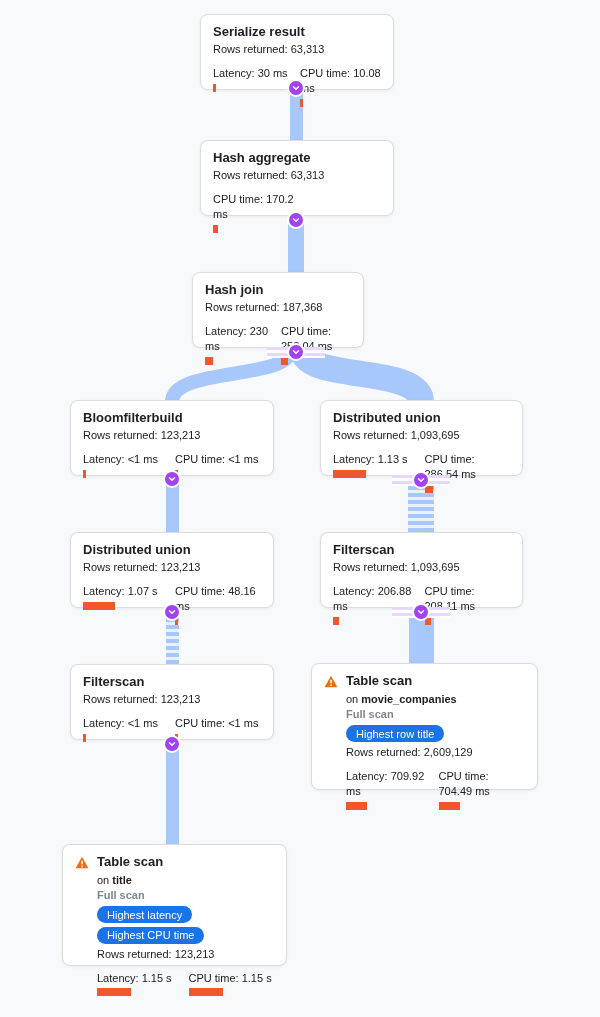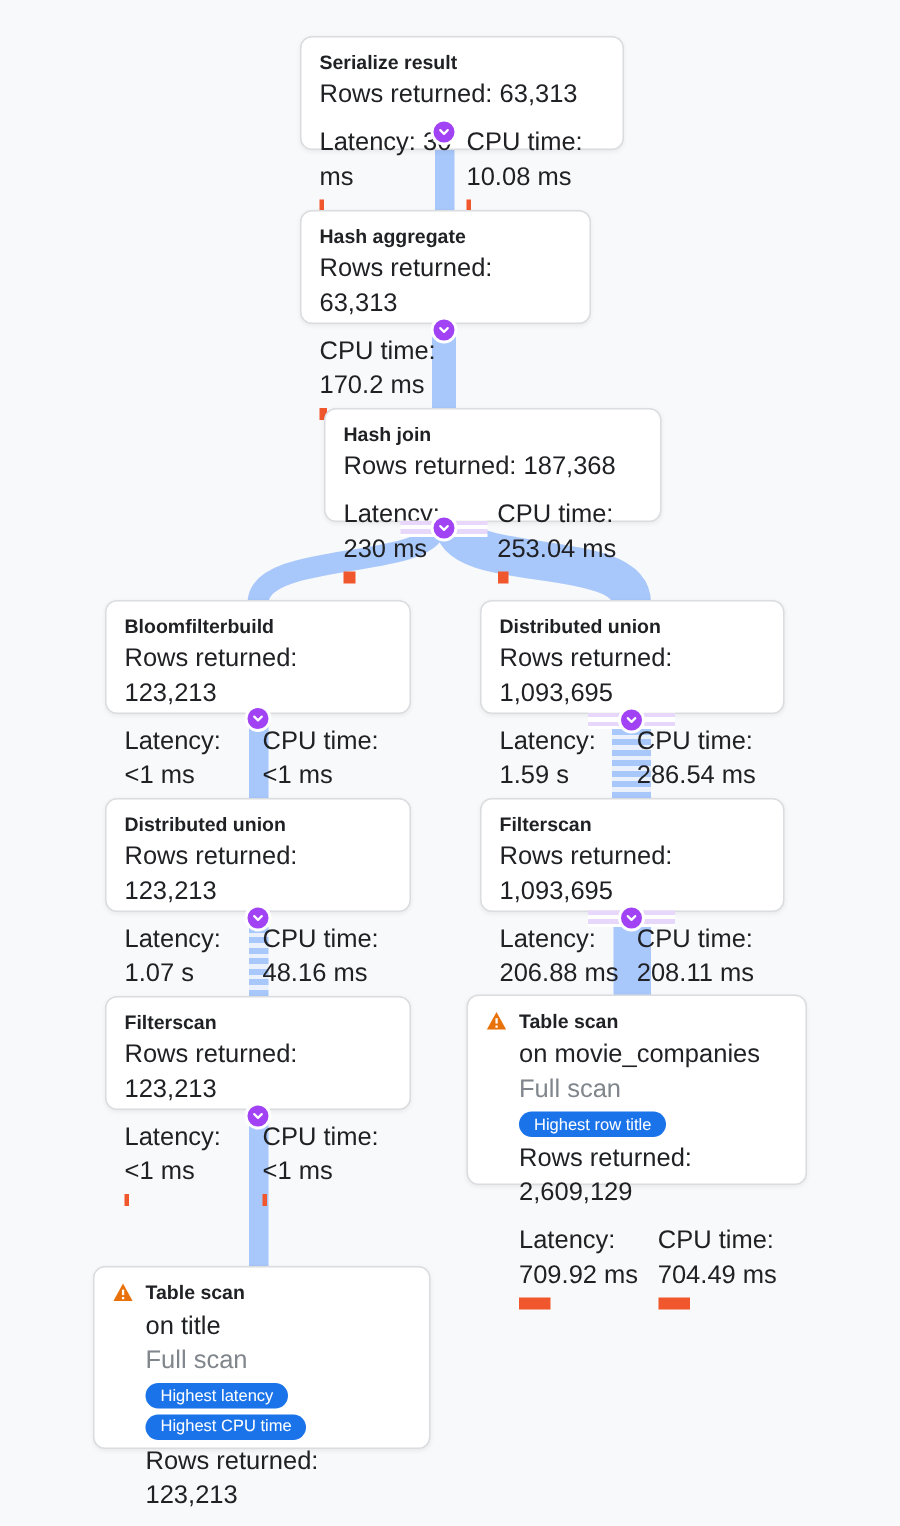--- a/index.html
+++ b/index.html
@@ -10,31 +10,31 @@
     --title-text:#202124; --body-text:#3c4043; --muted-text:#80868b;
   }
   html,body{margin:0;padding:0;}
   body{font-family:"Liberation Sans", sans-serif;}
   .canvas{position:relative;width:600px;height:1017px;background:var(--background);overflow:hidden;}
 
   .node{position:absolute;background:var(--card-bg);border:1px solid var(--card-border);
     border-radius:8px;box-sizing:border-box;padding:9px 12px;z-index:3;
     box-shadow:0 1px 3px rgba(60,64,67,.08);}
   .title{font-size:13px;font-weight:700;color:var(--title-text);margin-bottom:3px;}
-  .line{font-size:17px;color:var(--title-text);line-height:1.35;}
-  .muted{color:var(--muted-text);}
+  .line{font-size:11px;color:var(--title-text);line-height:1.35;}
+  .muted{color:var(--muted-text);font-weight:bold;}
   .metrics{display:grid;grid-template-columns:1fr 1fr;margin-top:9px;column-gap:6px;}
   .bar{height:8px;width:3px;background:var(--metric-bar-orange);margin-top:3px;}
   .badges{margin:2px 0 1px 0;}
   .badge{display:inline-block;background:var(--badge-blue);color:#fff;font-size:11px;
     padding:2.5px 10px;border-radius:11px;margin:1px 8px 2px 0;white-space:nowrap;}
   .head{display:flex;align-items:flex-start;gap:8px;}
   .head .warn{flex:0 0 auto;margin-top:1px;}
   .indent{margin-left:22px;}
-  .on-line b{font-weight:400;}
+  .on-line b{font-weight:700;}
 
   .edge{position:absolute;background:var(--edge-blue);z-index:1;}
   .edge.striped{background:repeating-linear-gradient(180deg,
     var(--edge-blue) 0px, var(--edge-blue) 4px,
     var(--edge-stripe-gap) 4px, var(--edge-stripe-gap) 7px);}
   svg.branches{position:absolute;left:0;top:0;z-index:1;pointer-events:none;}
 
   .flank{position:absolute;width:58px;height:11px;z-index:4;
     background:repeating-linear-gradient(180deg,var(--connector-flank) 0 3px,#ffffff 3px 6px);}
   .connector{position:absolute;width:18px;height:18px;border-radius:50%;
@@ -56,21 +56,21 @@
 
   <svg class="branches" width="600" height="1017">
     <path d="M 291 349 C 291 381, 172 366, 172 402" fill="none" stroke="#a8c7fa" stroke-width="14"></path>
     <path d="M 303 349 C 303 383, 421 364, 421 402" fill="none" stroke="#a8c7fa" stroke-width="26"></path>
   </svg>
 
   <div class="flank" style="left:267px;top:347px"></div>
   <div class="flank" style="left:392px;top:475px"></div>
   <div class="flank" style="left:392px;top:607px"></div>
 
-  <div class="node" style="left:200px;top:24px;width:216px;height:76px">
+  <div class="node" style="left:200px;top:14px;width:194px;height:76px">
     <div class="title">Serialize result</div>
     <div class="line"><span>Rows returned:</span> <span>63,313</span></div>
     <div class="metrics">
       <div>
         <div class="line"><span>Latency:</span> <span>30 ms</span></div>
         <div class="bar" style="width: 3px;"></div>
       </div>
       <div>
         <div class="line"><span>CPU time:</span> <span>10.08 ms</span></div>
         <div class="bar" style="width: 3px;"></div>
@@ -82,21 +82,21 @@
     <div class="title">Hash aggregate</div>
     <div class="line"><span>Rows returned:</span> <span>63,313</span></div>
     <div class="metrics">
       <div>
         <div class="line"><span>CPU time:</span> <span>170.2 ms</span></div>
         <div class="bar" style="width: 5px;"></div>
       </div>
     </div>
   </div>
 
-  <div class="node" style="left:216px;top:272px;width:225px;height:76px">
+  <div class="node" style="left:192px;top:272px;width:172px;height:76px">
     <div class="title">Hash join</div>
     <div class="line"><span>Rows returned:</span> <span>187,368</span></div>
     <div class="metrics">
       <div>
         <div class="line"><span>Latency:</span> <span>230 ms</span></div>
         <div class="bar" style="width: 8px;"></div>
       </div>
       <div>
         <div class="line"><span>CPU time:</span> <span>253.04 ms</span></div>
         <div class="bar" style="width: 7px;"></div>
@@ -117,21 +117,21 @@
         <div class="bar" style="width: 3px;"></div>
       </div>
     </div>
   </div>
 
   <div class="node" style="left:320px;top:400px;width:203px;height:76px">
     <div class="title">Distributed union</div>
     <div class="line"><span>Rows returned:</span> <span>1,093,695</span></div>
     <div class="metrics">
       <div>
-        <div class="line"><span>Latency:</span> <span>1.59 s</span></div>
+        <div class="line"><span>Latency:</span> <span>1.13 s</span></div>
         <div class="bar" style="width: 33px;"></div>
       </div>
       <div>
         <div class="line"><span>CPU time:</span> <span>286.54 ms</span></div>
         <div class="bar" style="width: 8px;"></div>
       </div>
     </div>
   </div>
 
   <div class="node" style="left:70px;top:532px;width:204px;height:76px">

